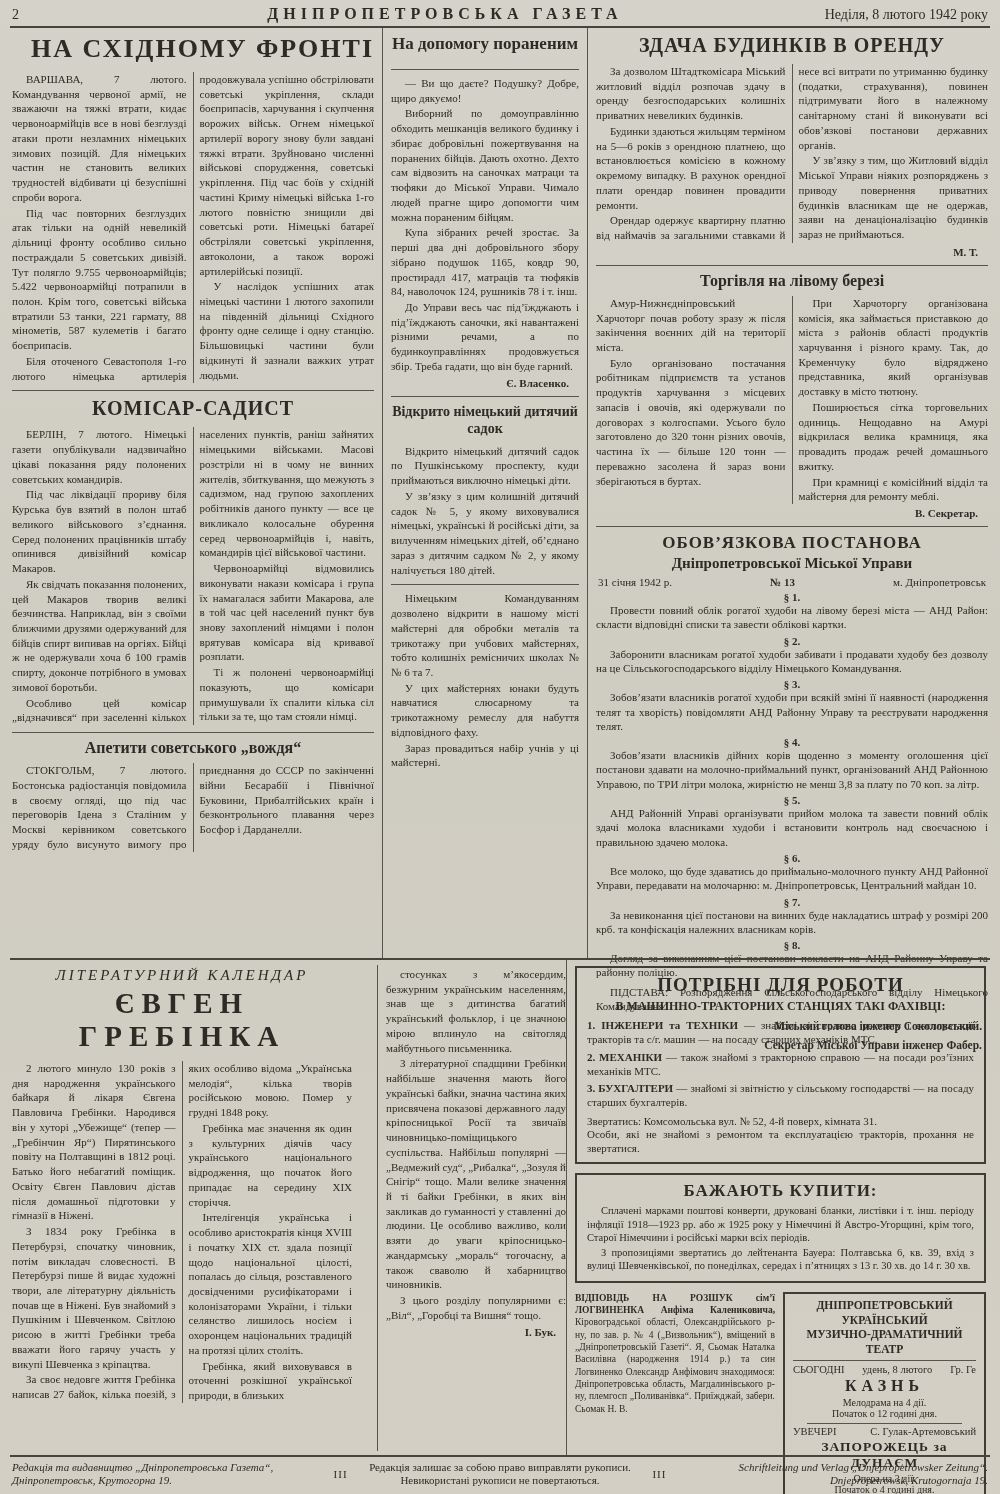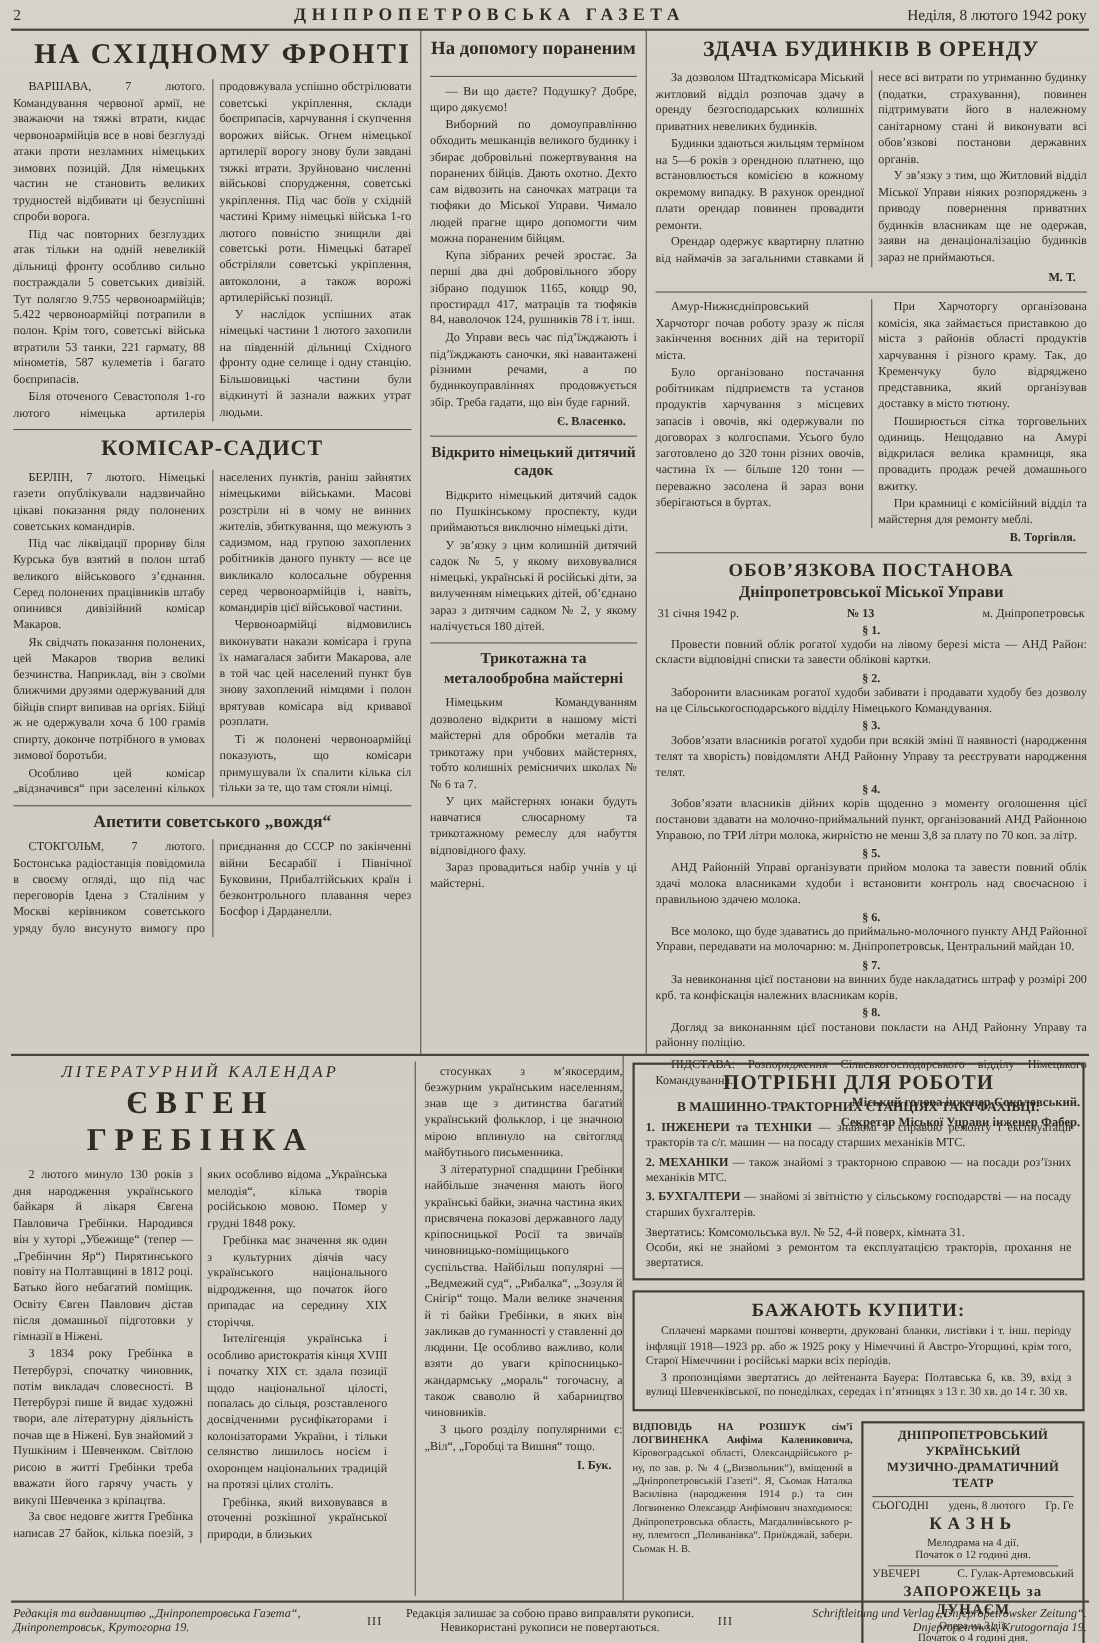--- a/index.html
+++ b/index.html
@@ -142,21 +142,20 @@
       <div class="sep"></div>
       <article>
         <h3 class="headline-sm">Відкрито німецький дитячий садок</h3>
         <div class="body">
             <p class="para">Відкрито німецький дитячий садок по Пушкінському проспекту, куди приймаються виключно німецькі діти.</p>
             <p class="para">У зв’язку з цим колишній дитячий садок № 5, у якому виховувалися німецькі, українські й російські діти, за вилученням німецьких дітей, об’єднано зараз з дитячим садком № 2, у якому налічується 180 дітей.</p>
           </div>
       </article>
       <div class="sep"></div>
       <article>
-        <h3 class="headline-sm">Трикотажна та металообробна майстерні</h3>
         <div class="body">
             <p class="para">Німецьким Командуванням дозволено відкрити в нашому місті майстерні для обробки металів та трикотажу при учбових майстернях, тобто колишніх ремісничих школах №№ 6 та 7.</p>
             <p class="para">У цих майстернях юнаки будуть навчатися слюсарному та трикотажному ремеслу для набуття відповідного фаху.</p>
             <p class="para">Зараз провадиться набір учнів у ці майстерні.</p>
           </div>
       </article>
     </section>
 
     <section class="block-right">
       <article>
@@ -164,28 +163,29 @@
         <div class="cols-2 body">
             <p class="para">За дозволом Штадткомісара Міський житловий відділ розпочав здачу в оренду безгосподарських колишніх приватних невеликих будинків.</p>
             <p class="para">Будинки здаються жильцям терміном на 5—6 років з орендною платнею, що встановлюється комісією в кожному окремому випадку. В рахунок орендної плати орендар повинен провадити ремонти.</p>
             <p class="para">Орендар одержує квартирну платню від наймачів за загальними ставками й несе всі витрати по утриманню будинку (податки, страхування), повинен підтримувати його в належному санітарному стані й виконувати всі обов’язкові постанови державних органів.</p>
             <p class="para">У зв’язку з тим, що Житловий відділ Міської Управи ніяких розпоряджень з приводу повернення приватних будинків власникам ще не одержав, заяви на денаціоналізацію будинків зараз не приймаються.</p>
           </div>
         <div class="sig">М. Т.</div>
       </article>
       <div class="sep"></div>
       <article>
+        <h2 class="headline-md">Торгівля на лівому березі</h2>
         <div class="cols-2 body">
             <p class="para">Амур-Нижнєдніпровський Харчоторг почав роботу зразу ж після закінчення воєнних дій на території міста.</p>
             <p class="para">Було організовано постачання робітникам підприємств та установ продуктів харчування з місцевих запасів і овочів, які одержували по договорах з колгоспами. Усього було заготовлено до 320 тонн різних овочів, частина їх — більше 120 тонн — переважно засолена й зараз вони зберігаються в буртах.</p>
             <p class="para">При Харчоторгу організована комісія, яка займається приставкою до міста з районів області продуктів харчування і різного краму. Так, до Кременчуку було відряджено представника, який організував доставку в місто тютюну.</p>
             <p class="para">Поширюється сітка торговельних одиниць. Нещодавно на Амурі відкрилася велика крамниця, яка провадить продаж речей домашнього вжитку.</p>
             <p class="para">При крамниці є комісійний відділ та майстерня для ремонту меблі.</p>
           </div>
-        <div class="sig">В. Торгівля.</div>
+        <div class="sig">В. Секретар.</div>
       </article>
       <div class="sep"></div>
       <article>
         <h2 class="decree-title">ОБОВ’ЯЗКОВА ПОСТАНОВА</h2>
         <div class="decree-sub">Дніпропетровської Міської Управи</div>
         <div class="decree-meta">
           <span>31 січня 1942 р.</span>
           <span class="num">№ 13</span>
           <span>м. Дніпропетровськ</span>
         </div>

